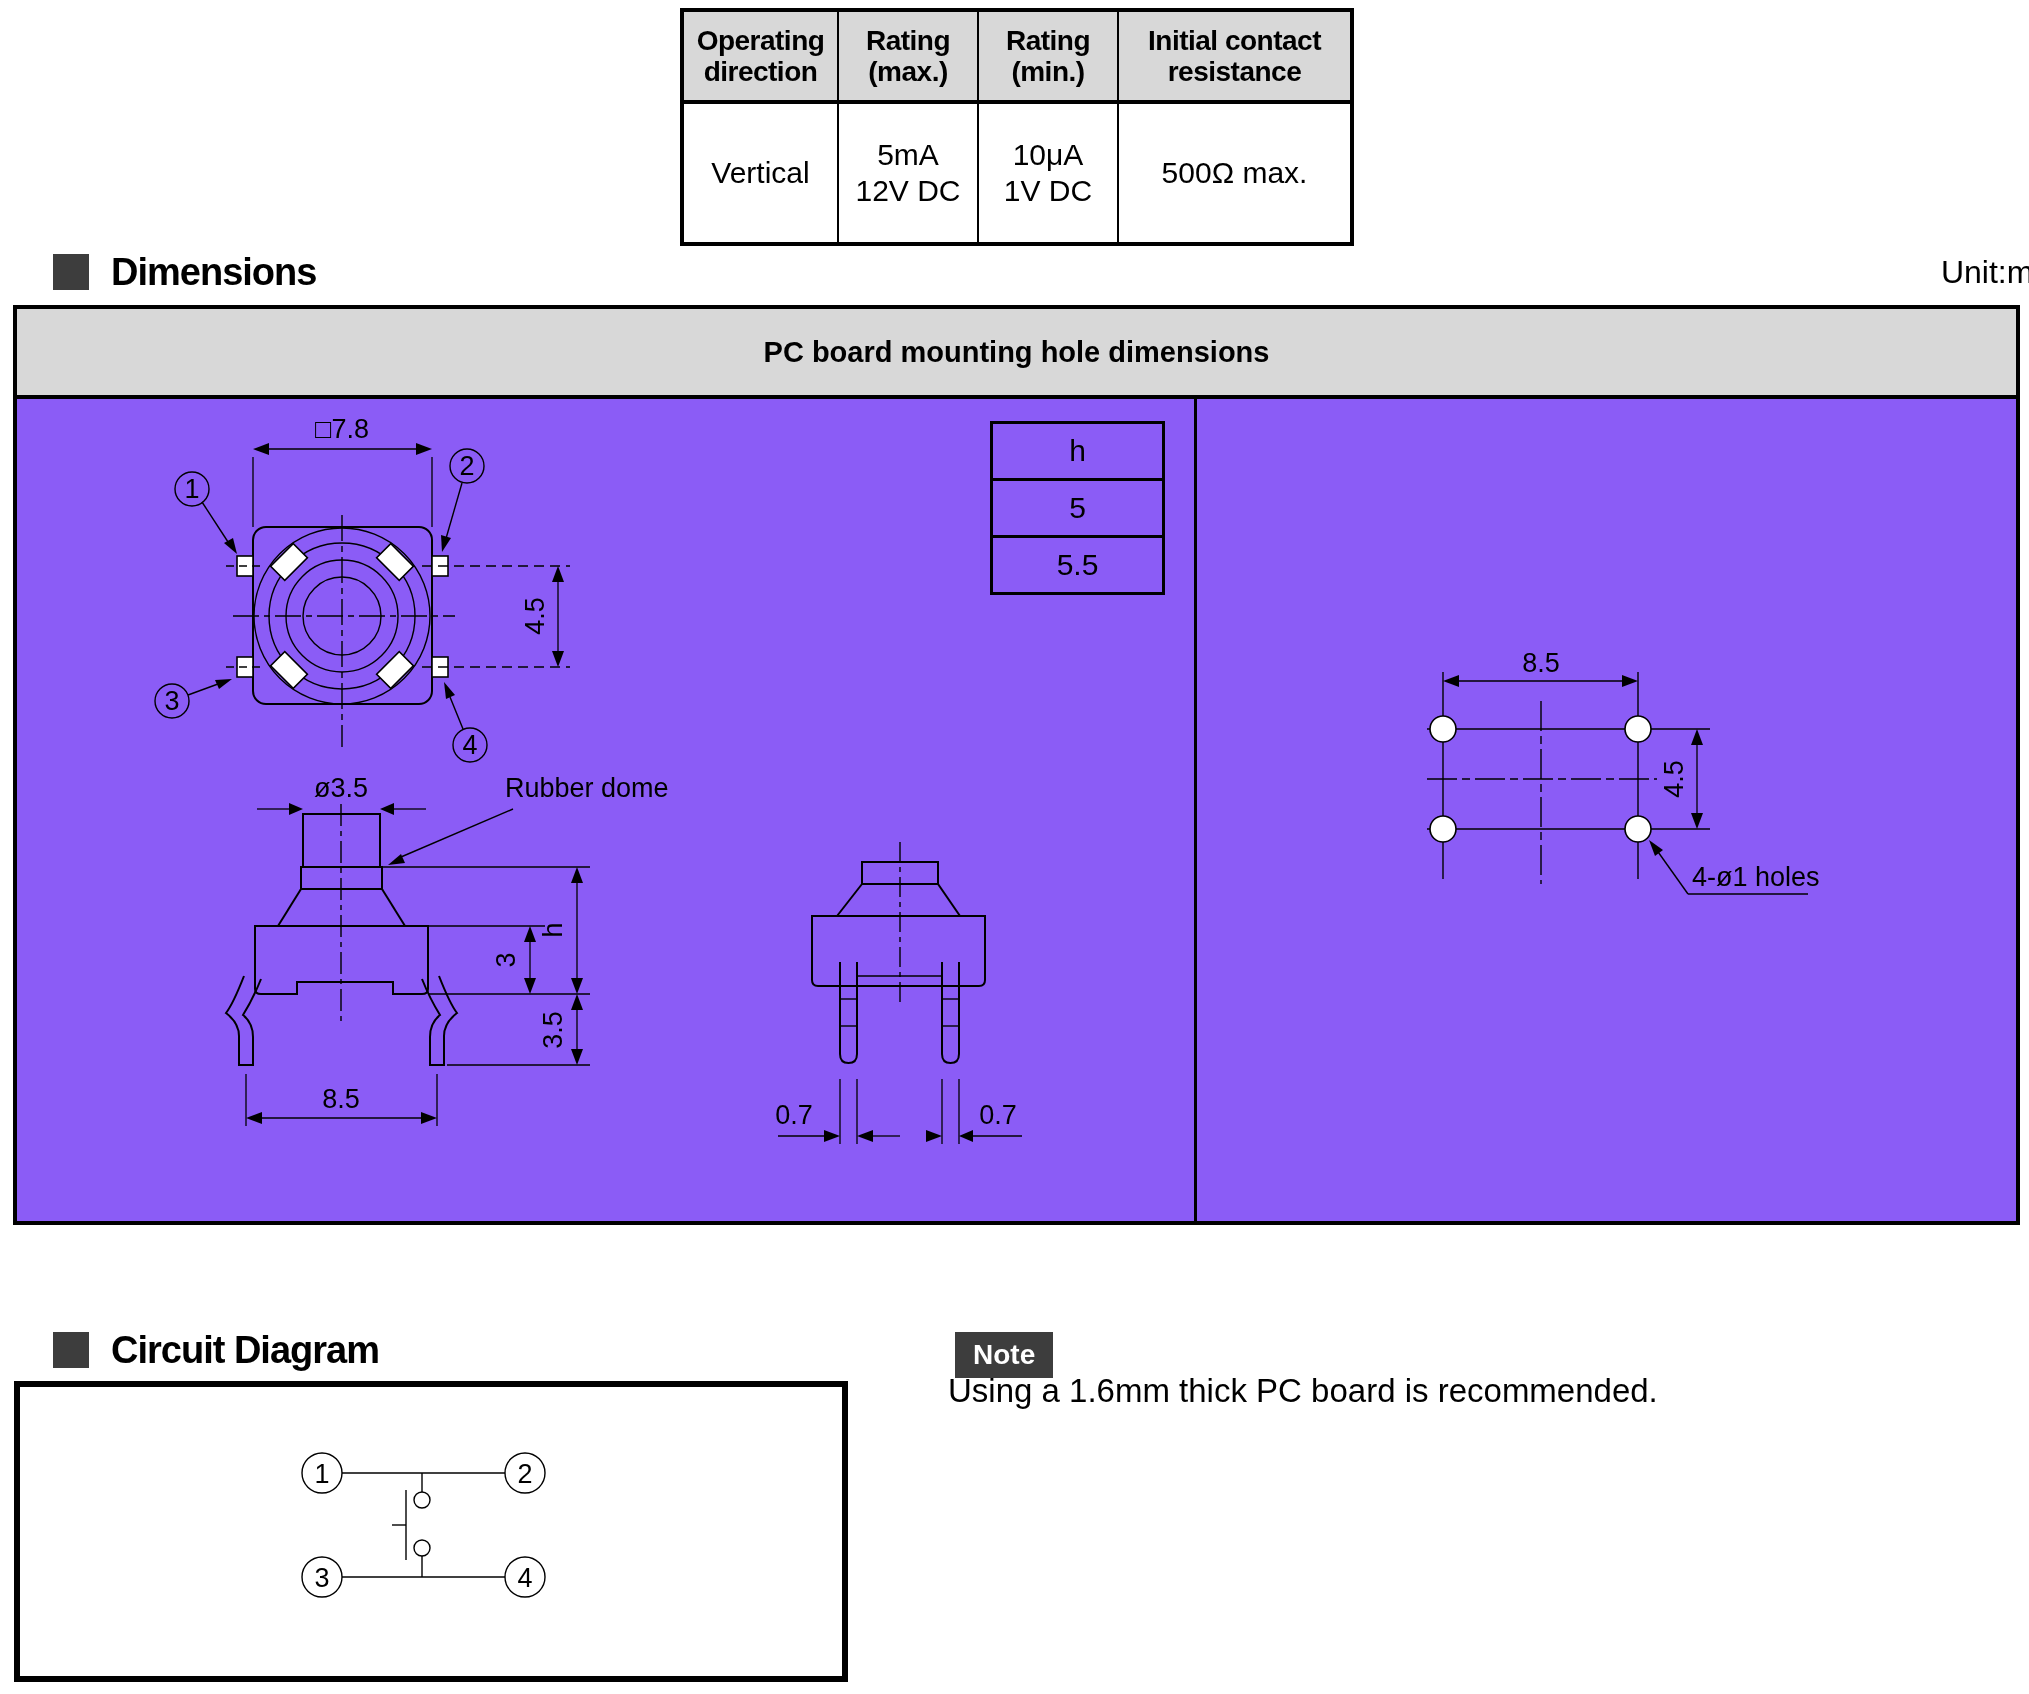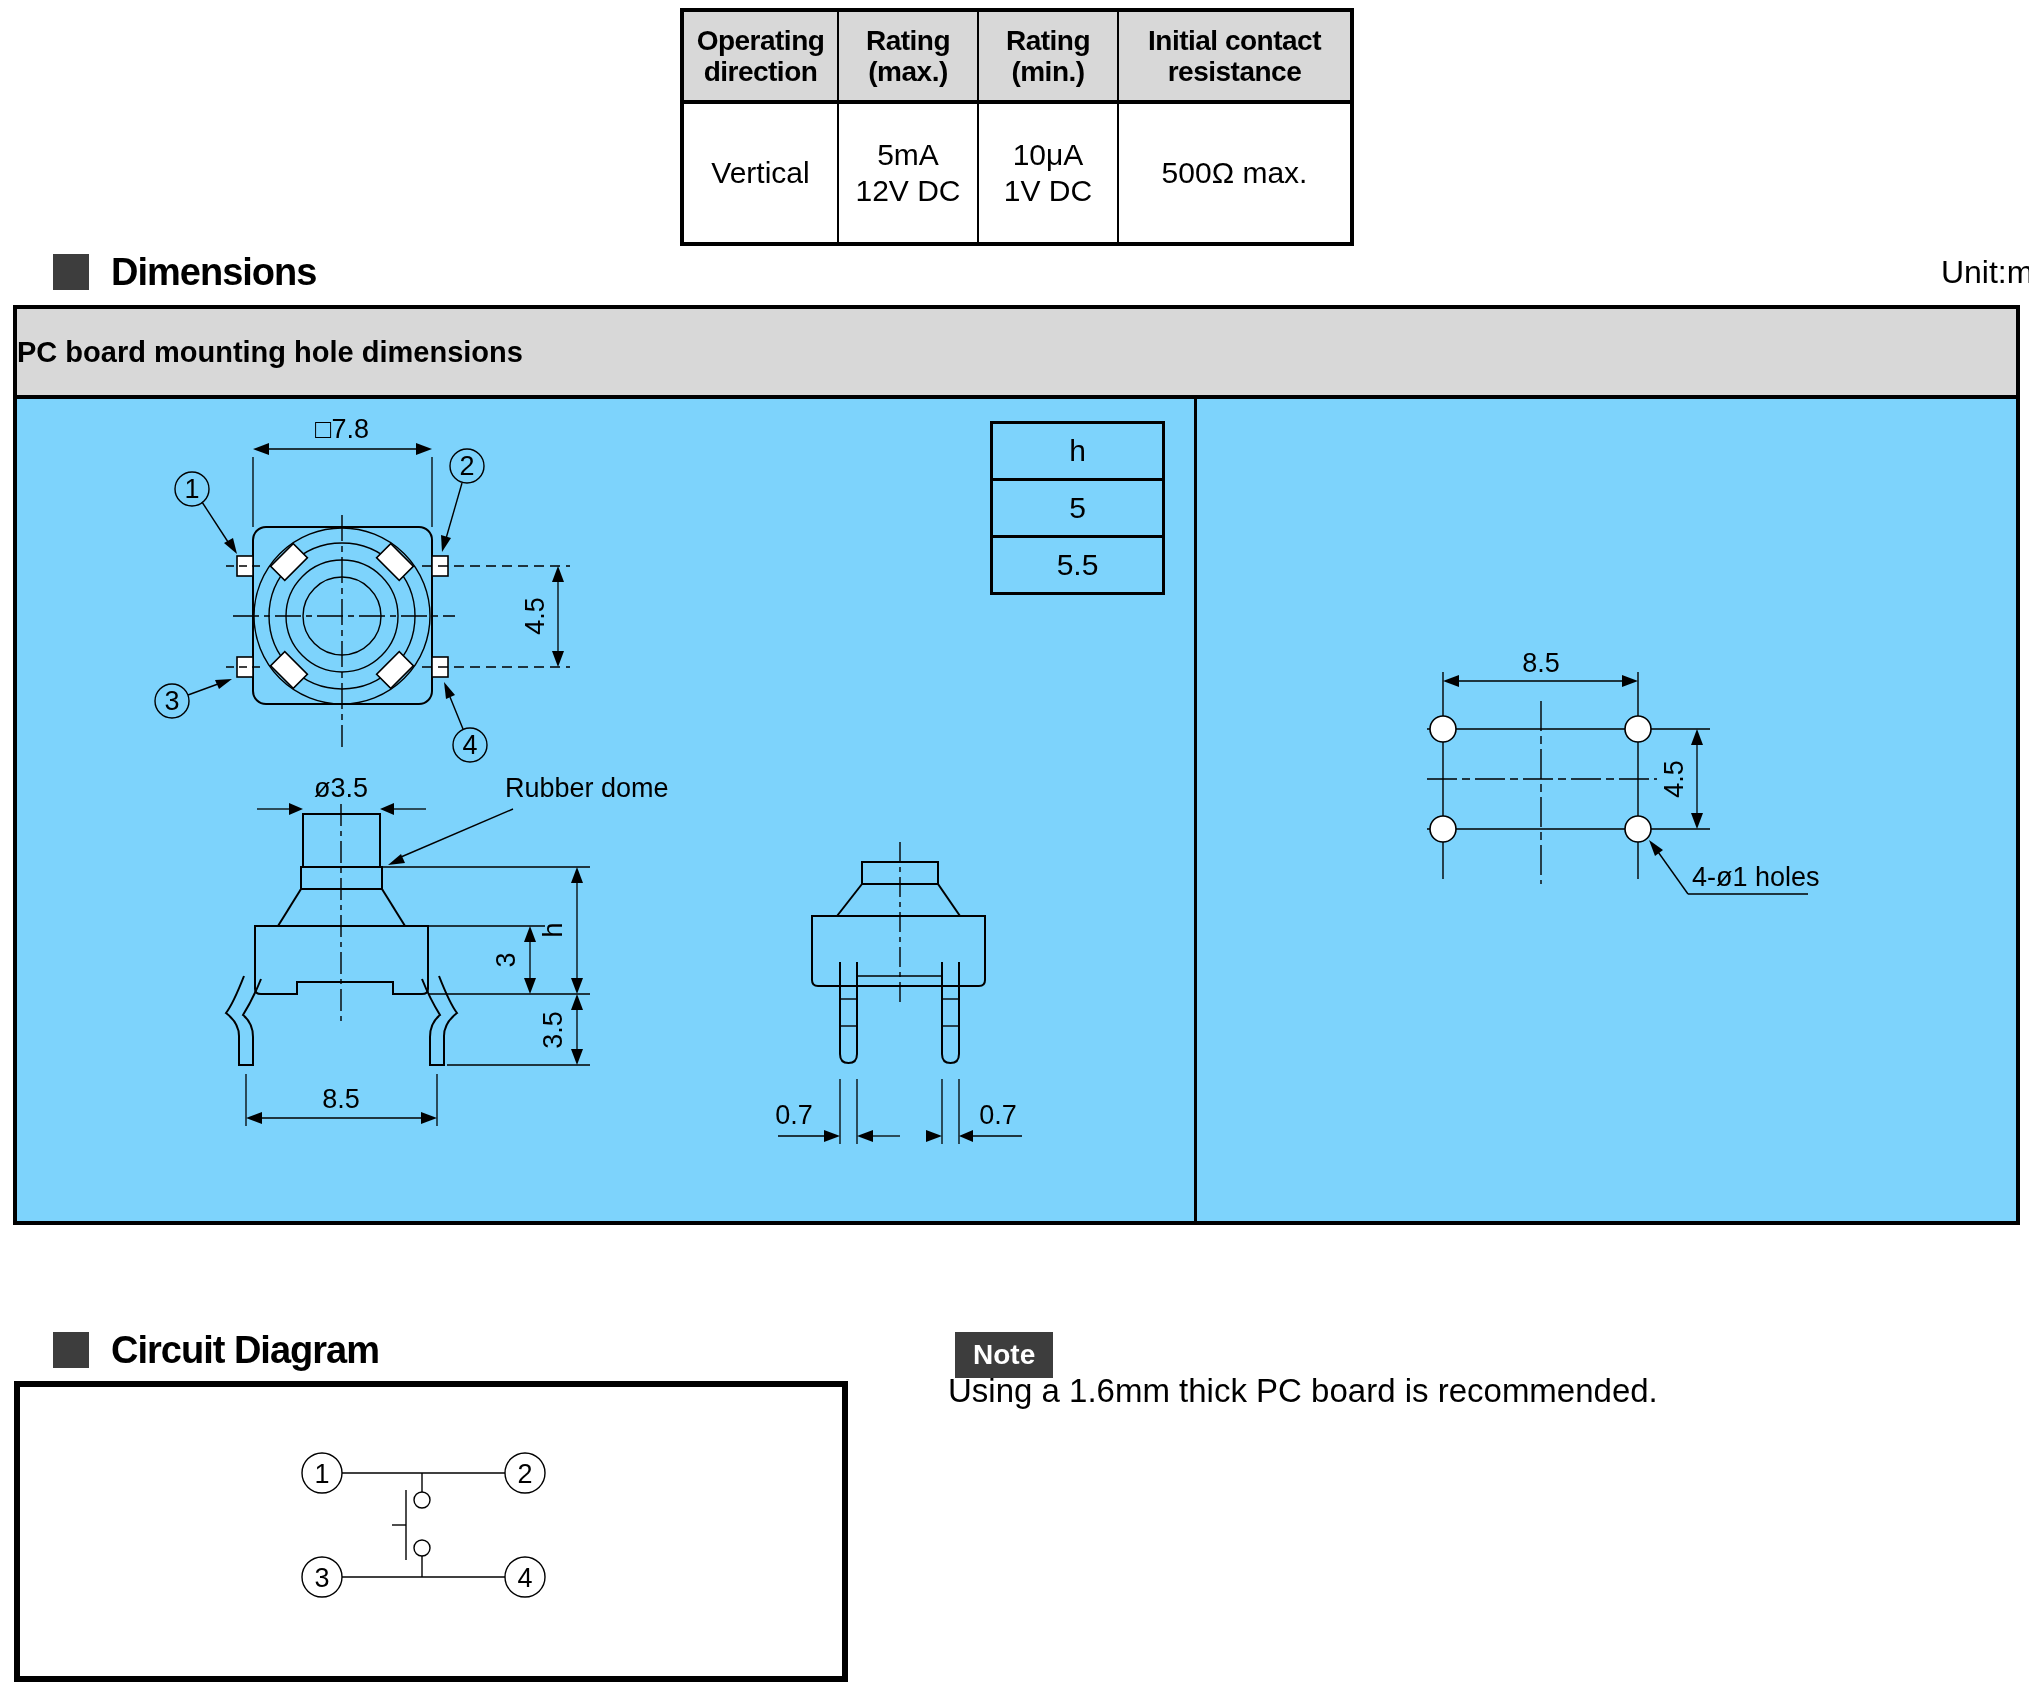--- a/index.html
+++ b/index.html
@@ -18,22 +18,22 @@
   
   .sec-row { display:flex; align-items:center;margin-left:40px; }
   .bullet { width:36px; height:36px; background:#3d3d3d; flex:0 0 auto; }
   .sec-title { font-size:38px; font-weight:bold; margin-left:22px; letter-spacing:-1px; }
   .unit { font-size:32px; margin-left:auto; }
 
   
   .dimtable { border:4px solid #000; background:#fff; }
   .dimtable .dhead { display:flex; height:90px; border-bottom:4px solid #000; background:#d8d8d8; }
   .dimtable .dhead .c1 { width:1177px; border-right:3px solid #000; display:flex; align-items:center; justify-content:center; font-weight:bold; font-size:32px; }
-  .dimtable .dhead .c2 { flex:1; display:flex; flex-direction:column; justify-content:center; font-weight:bold; font-size:29px; line-height:34px; }
-  .dimtable .dbody { position:relative; height:822px; background:#7dd3fc; }
+  .dimtable .dhead .c2 { flex:1; display:flex; flex-direction:column; align-items:center; justify-content:center; font-weight:bold; font-size:29px; line-height:34px; }
+  .dimtable .dbody { position:relative; height:822px; background:#8b5cf6; }
   .vdivider { position:absolute; left:1177px; top:0; bottom:0; width:3px; background:#000; }
 
   
   table.htab { border-collapse:collapse; border:3px solid #000; }
   table.htab td { border:3px solid #000; width:172px; height:57px; text-align:center; font-size:30px; }
 
   
   .circuit-box { border:6px solid #000; background:#fff; }
 
   

